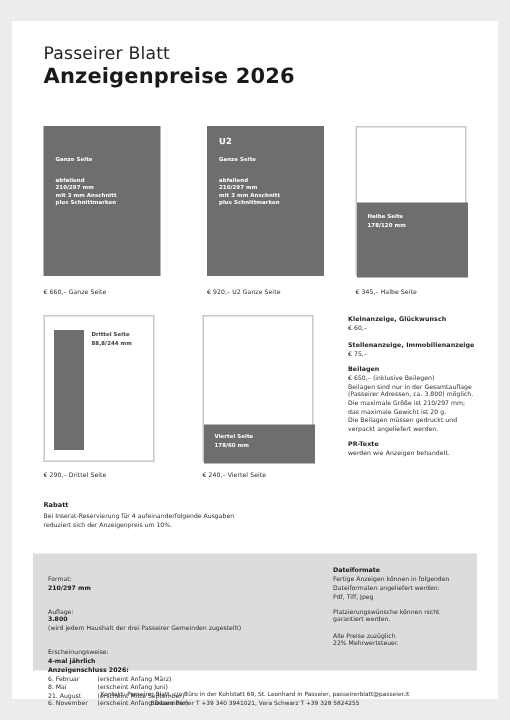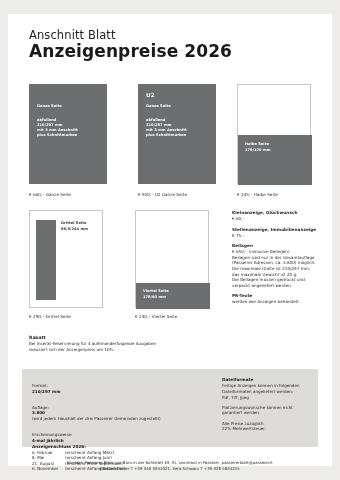--- a/index.html
+++ b/index.html
@@ -28,21 +28,21 @@
     left: 21px;
     top: 14px;
   }
   .brand {
     font-size: 11.5px;
     color: #262626;
     line-height: 15px;
     letter-spacing: 0.1px;
   }
   .doctitle {
-    font-size: 17px;
+    font-size: 14px;
     font-weight: bold;
     color: #1a1a1a;
     line-height: 16px;
     letter-spacing: 0.1px;
   }
   
   .fmt-box {
     position: absolute;
     box-sizing: border-box;
   }
@@ -181,21 +181,21 @@
     line-height: 6.0px;
     letter-spacing: 0.02px;
   }
 </style>
 </head>
 <body>
 
 <div class="page">
 
   <div class="header">
-    <div class="brand">Anschnitt Blatt</div>
+    <div class="brand">Passeirer Blatt</div>
     <div class="doctitle">Anzeigenpreise 2026</div>
   </div>
 
   <div class="fmt-box solid" style="left:21px; top:70px; width:78px; height:100px;">
     <div class="boxlabel" style="left:8px; top:20px;">Ganze Seite</div>
     <div class="boxlabel" style="left:8px; top:34px;">abfallend
 210/297 mm
 mit 3 mm Anschnitt
 plus Schnittmarken</div>
   </div>

